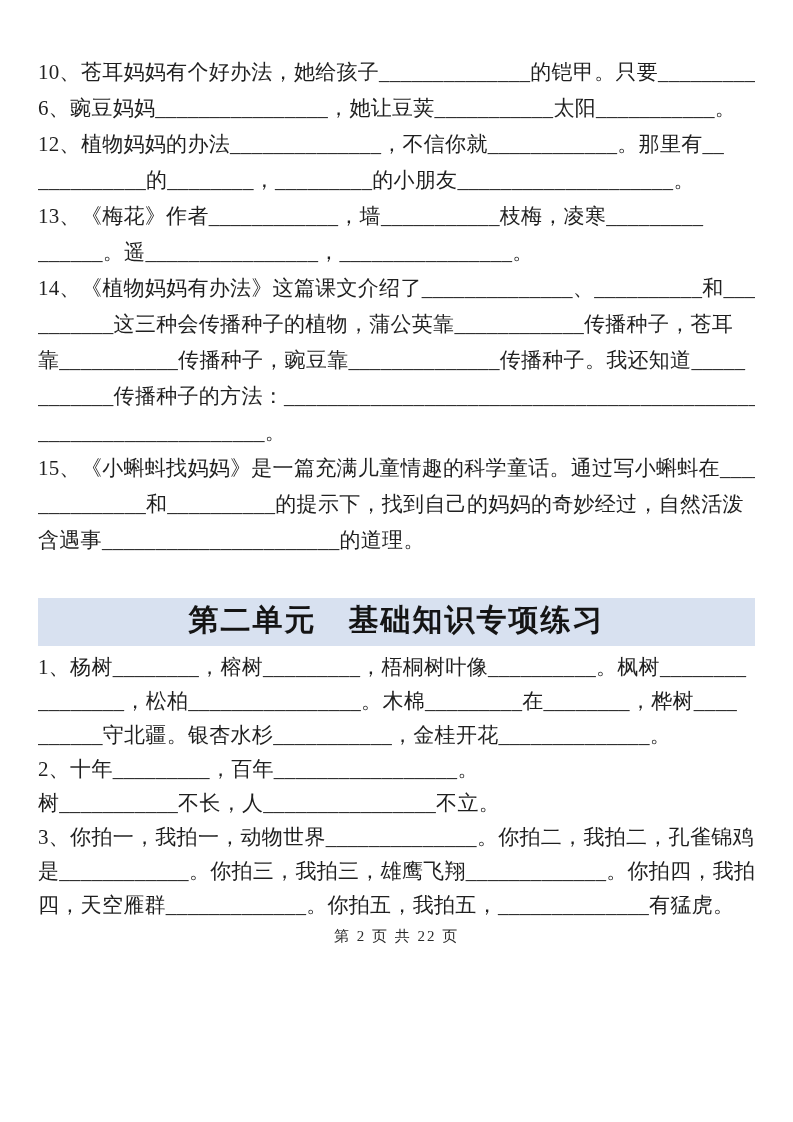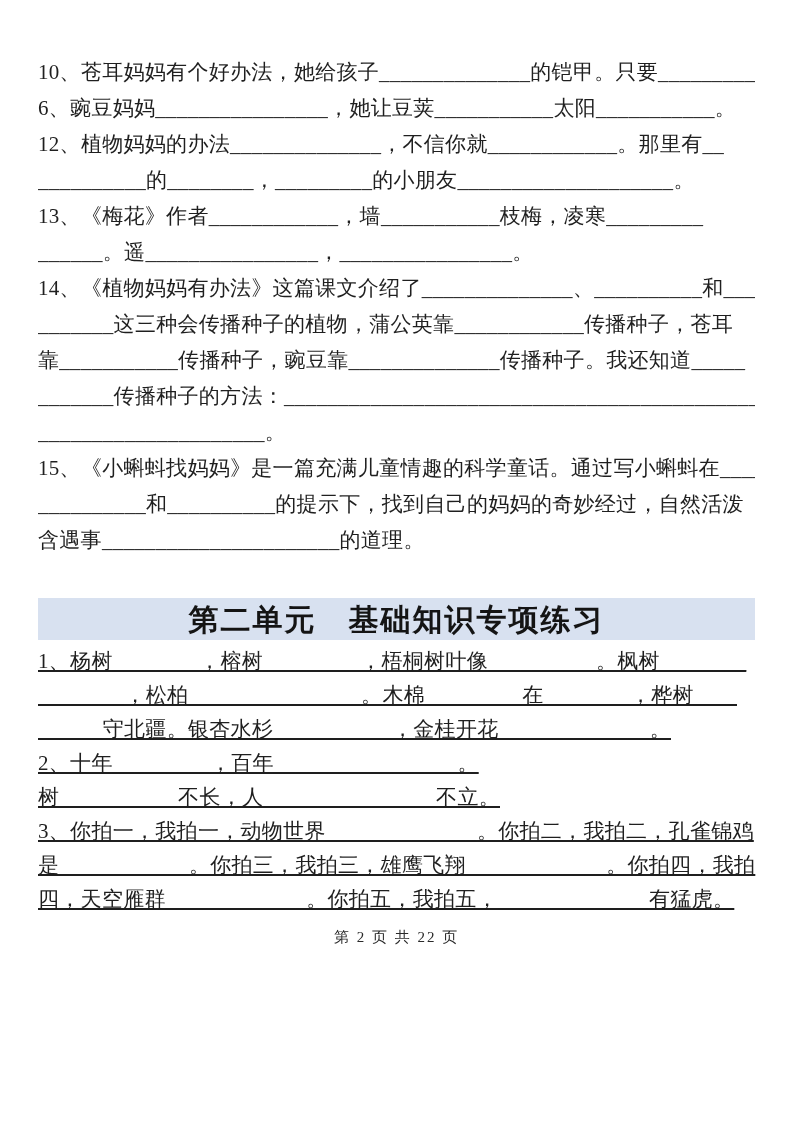--- a/index.html
+++ b/index.html
@@ -16,37 +16,37 @@
   .line {
     font-size: 21px;
     line-height: 36px;
     height: 36px;
     white-space: nowrap;
     overflow: hidden;
     letter-spacing: 0.3px;
   }
   .band {
     margin: 40px 38px 0 38px;
-    height: 42px;
+    height: 48px;
     background: #d8e1f0;
     text-align: center;
     overflow: hidden;
   }
   .band .band-title {
     display: inline-block;
     font-size: 30px;
     font-weight: bold;
     line-height: 44px;
     letter-spacing: 2px;
     color: #141414;
   }
-  .sec2 { padding: 4px 34px 0 38px; text-decoration: underline; }
+  .sec2 { padding: 4px 34px 0 38px; }
   .sec2 .line { line-height: 34px; height: 34px; }
   .footer {
-    margin-top: 11px;
+    margin-top: 4px;
     text-align: center;
     font-size: 15px;
     line-height: 20px;
     color: #2a2a2a;
     letter-spacing: 2px;
   }
 </style>
 </head>
 <body>
 

